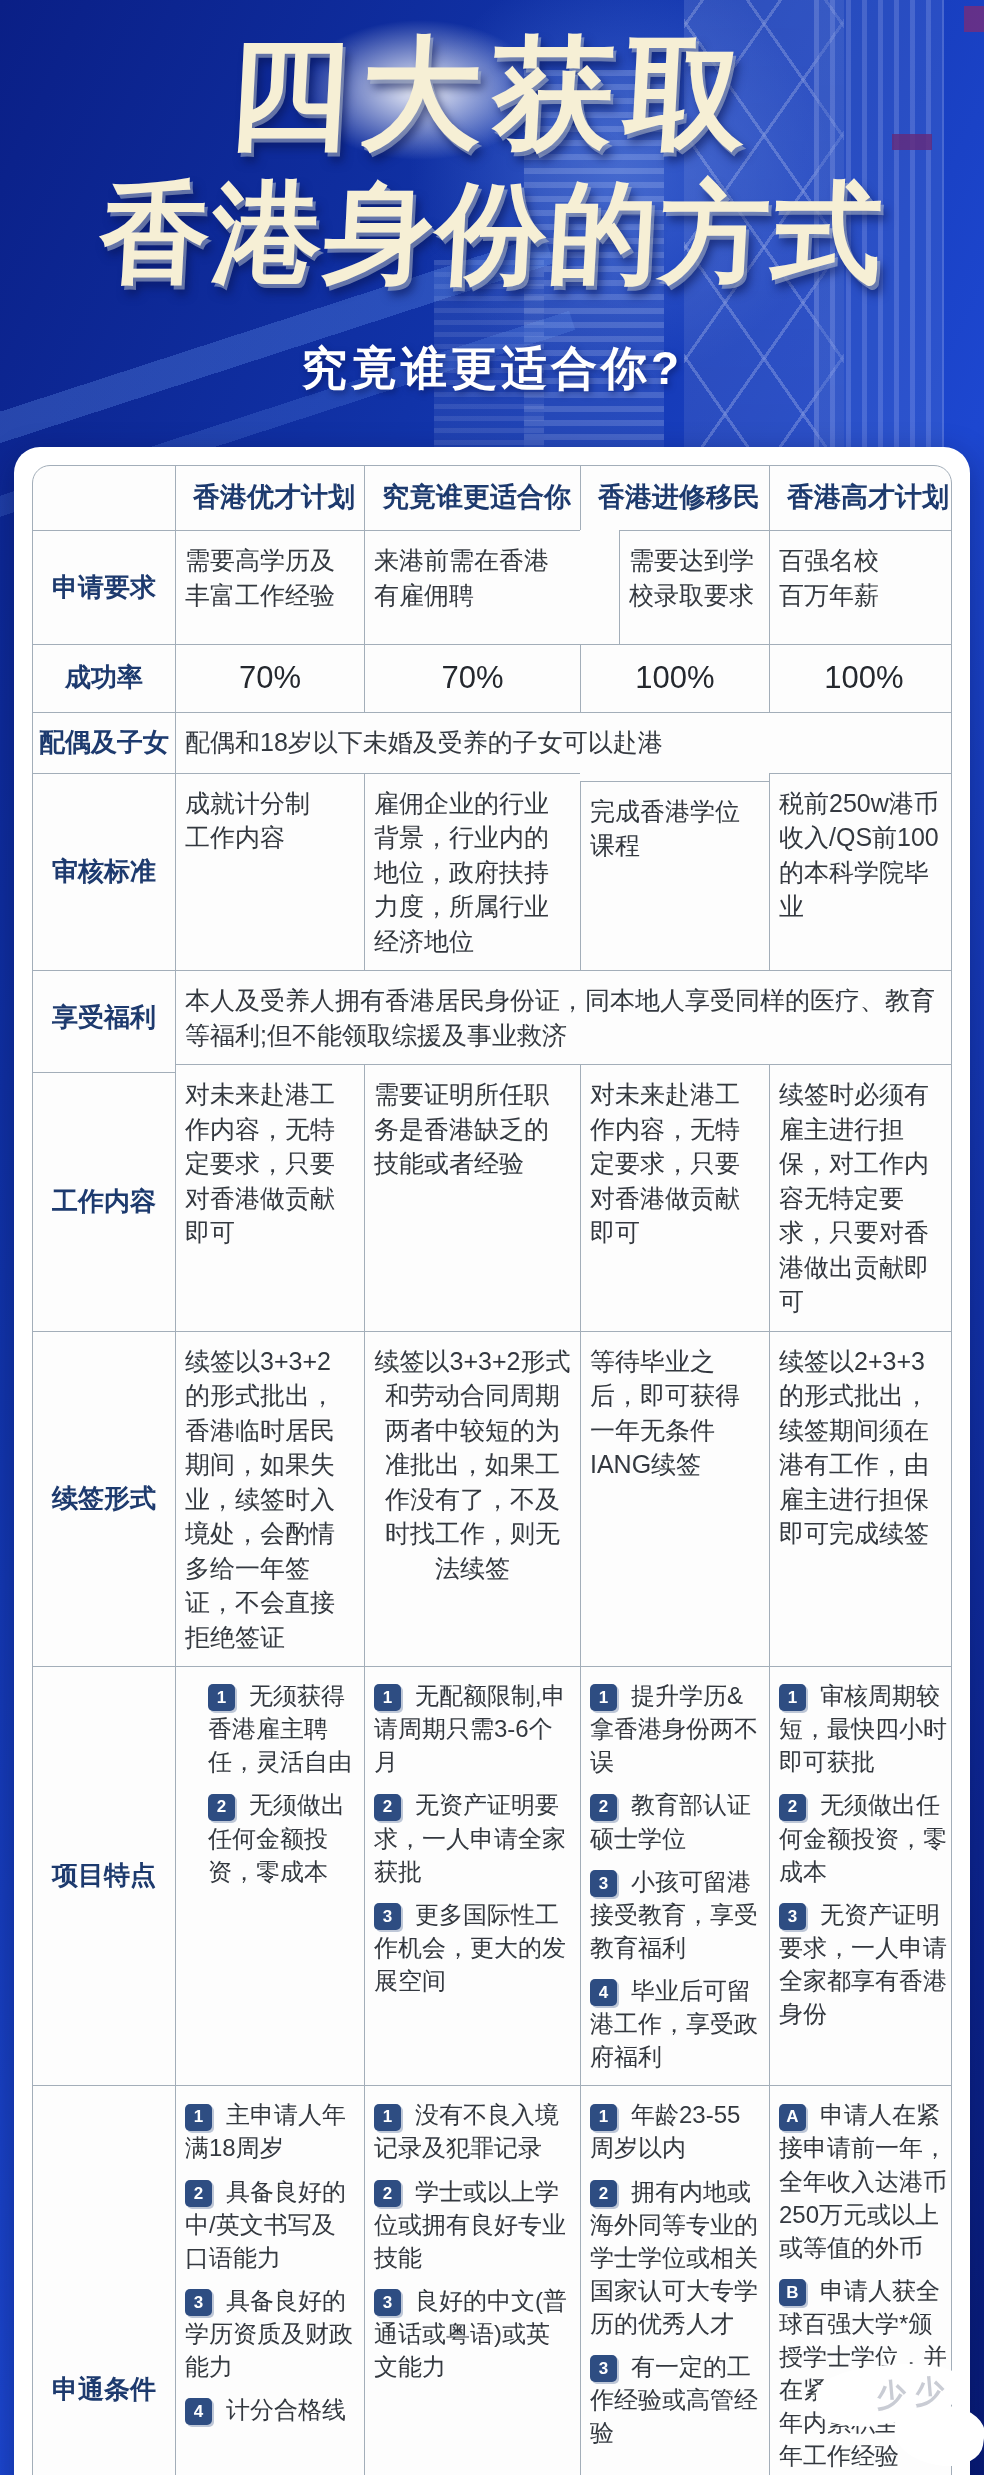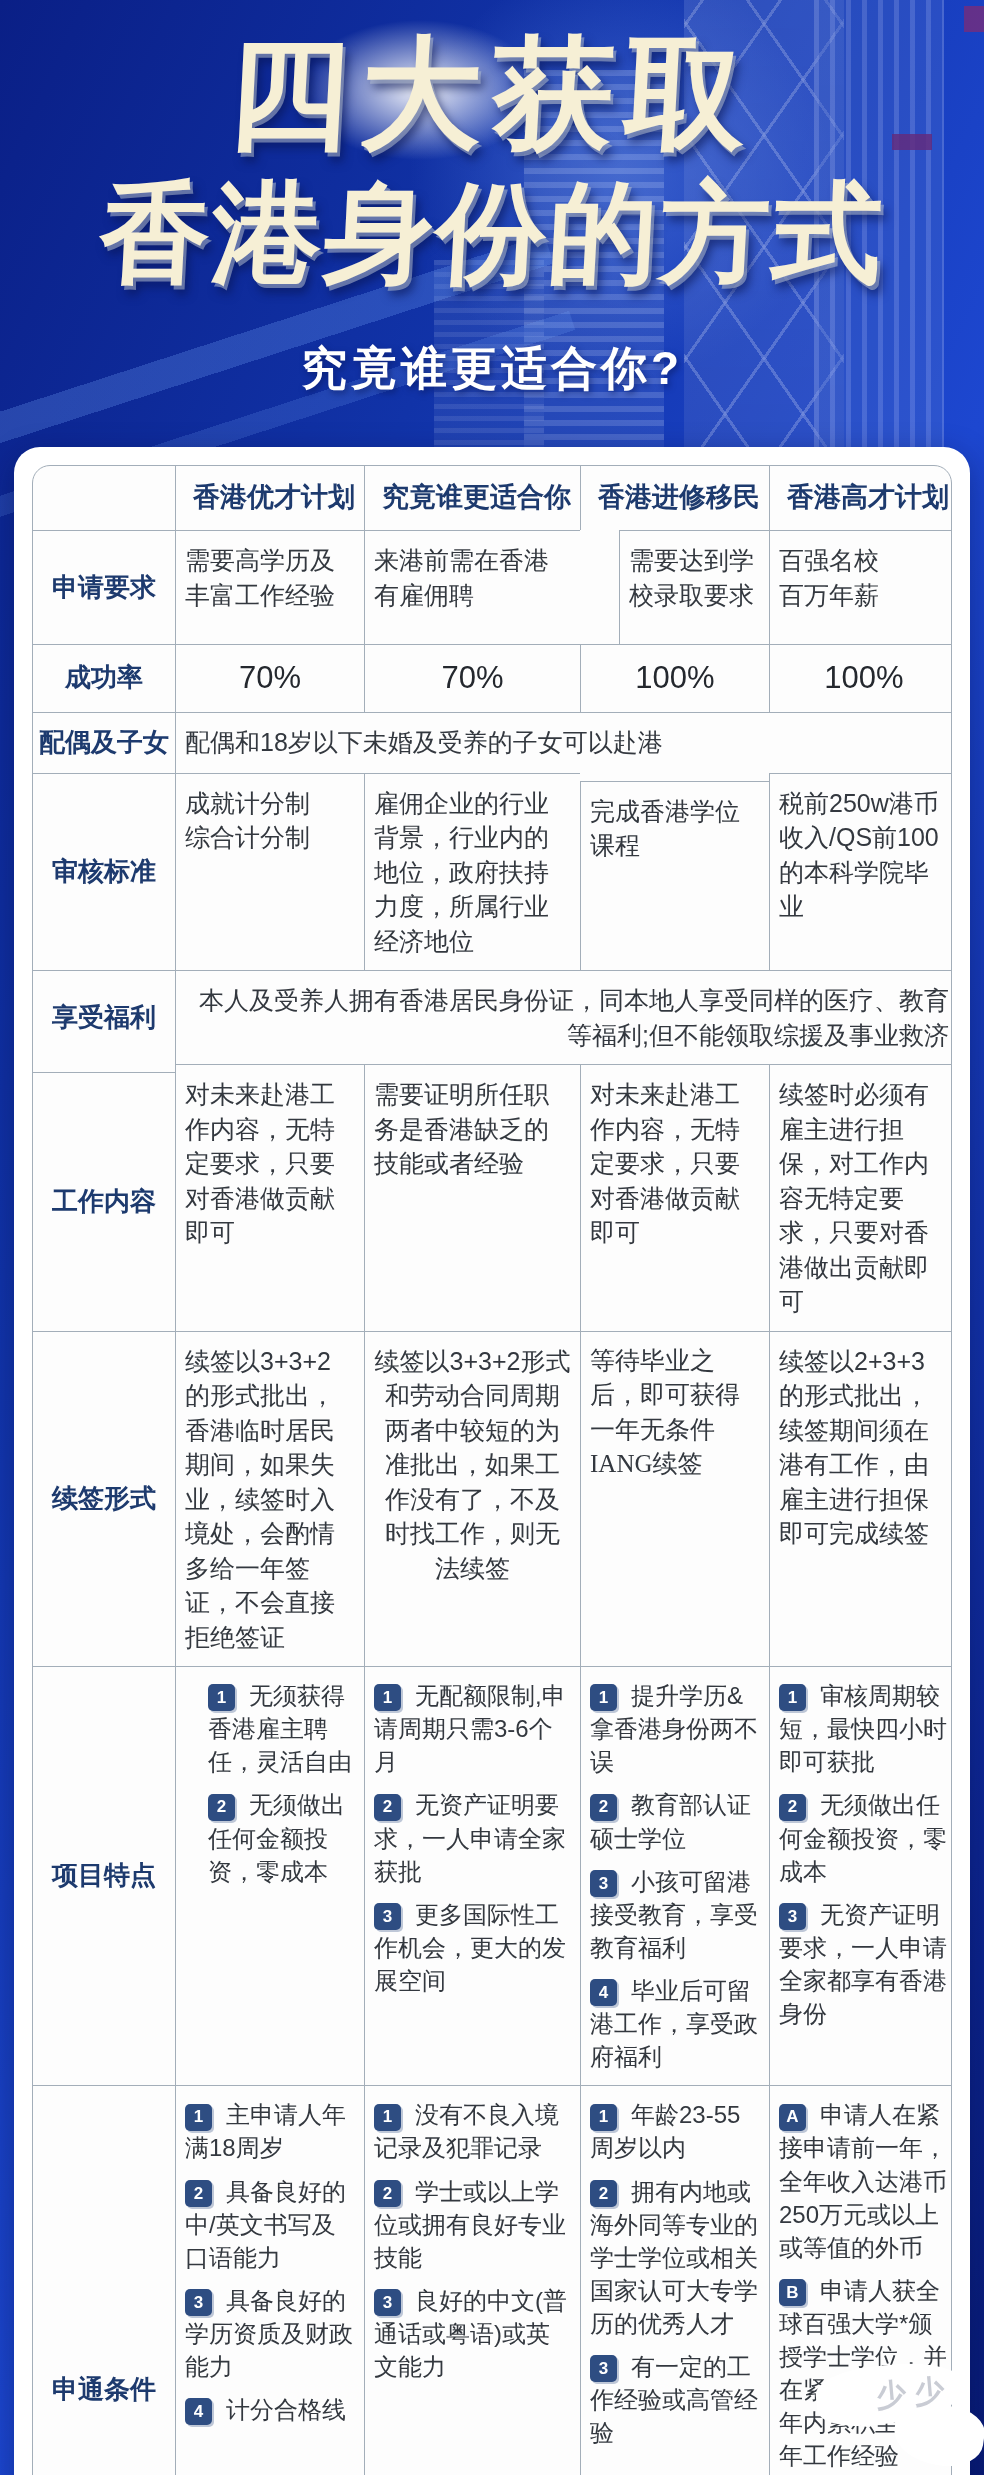--- a/index.html
+++ b/index.html
@@ -154,35 +154,35 @@
 百万年薪</div>
         <div class="cell label-cell" style="min-height: 54px;">成功率</div>
         <div class="cell data-cell center-cell" style="min-height: 54px;">70%</div>
         <div class="cell data-cell center-cell" style="min-height: 54px;">70%</div>
         <div class="cell data-cell center-cell" style="min-height: 54px;">100%</div>
         <div class="cell data-cell center-cell" style="min-height: 54px;">100%</div>
         <div class="cell label-cell" style="min-height: 54px;">配偶及子女</div>
         <div class="cell data-cell span-cell" style="grid-column: 2 / 6; min-height: 54px;">配偶和18岁以下未婚及受养的子女可以赴港</div>
         <div class="cell label-cell" style="min-height: 170px;">审核标准</div>
         <div class="cell data-cell" style="min-height: 170px;">成就计分制
-综合计分制</div>
+工作内容</div>
         <div class="cell data-cell" style="min-height: 170px;">雇佣企业的行业背景，行业内的地位，政府扶持力度，所属行业经济地位</div>
         <div class="cell data-cell" style="min-height: 170px; margin-top: 8px;">完成香港学位课程</div>
         <div class="cell data-cell" style="min-height: 170px;">税前250w港币收入/QS前100的本科学院毕业</div>
         <div class="cell label-cell" style="min-height: 80px;">享受福利</div>
-        <div class="cell data-cell span-cell" style="grid-column: 2 / 6; min-height: 80px; text-align: right;">本人及受养人拥有香港居民身份证，同本地人享受同样的医疗、教育等福利;但不能领取综援及事业救济</div>
+        <div class="cell data-cell span-cell" style="grid-column: 2 / 6; min-height: 80px;">本人及受养人拥有香港居民身份证，同本地人享受同样的医疗、教育等福利;但不能领取综援及事业救济</div>
         <div class="cell label-cell" style="min-height: 190px; margin-top: 8px;">工作内容</div>
         <div class="cell data-cell" style="min-height: 190px;">对未来赴港工作内容，无特定要求，只要对香港做贡献即可</div>
         <div class="cell data-cell" style="min-height: 190px;">需要证明所任职务是香港缺乏的技能或者经验</div>
         <div class="cell data-cell" style="min-height: 190px;">对未来赴港工作内容，无特定要求，只要对香港做贡献即可</div>
         <div class="cell data-cell" style="min-height: 190px;">续签时必须有雇主进行担保，对工作内容无特定要求，只要对香港做出贡献即可</div>
         <div class="cell label-cell" style="min-height: 272px;">续签形式</div>
         <div class="cell data-cell" style="min-height: 272px;">续签以3+3+2的形式批出，香港临时居民期间，如果失业，续签时入境处，会酌情多给一年签证，不会直接拒绝签证</div>
         <div class="cell data-cell" style="min-height: 272px; text-align: center;">续签以3+3+2形式和劳动合同周期两者中较短的为准批出，如果工作没有了，不及时找工作，则无法续签</div>
-        <div class="cell data-cell" style="min-height: 272px; font-family: Liberation Serif, serif;">等待毕业之后，即可获得一年无条件IANG续签</div>
+        <div class="cell data-cell" style="min-height: 272px;">等待毕业之后，即可获得一年无条件IANG续签</div>
         <div class="cell data-cell" style="min-height: 272px;">续签以2+3+3的形式批出，续签期间须在港有工作，由雇主进行担保即可完成续签</div>
         <div class="cell label-cell" style="min-height: 352px;">项目特点</div>
         <div class="cell data-cell list-cell" style="min-height: 352px; padding-left: 32px;"><div class="feat-item"><span class="badge">1</span><span class="feat-text">无须获得香港雇主聘任，灵活自由</span></div><div class="feat-item"><span class="badge">2</span><span class="feat-text">无须做出任何金额投资，零成本</span></div></div>
         <div class="cell data-cell list-cell" style="min-height: 352px;"><div class="feat-item"><span class="badge">1</span><span class="feat-text">无配额限制,申请周期只需3-6个月</span></div><div class="feat-item"><span class="badge">2</span><span class="feat-text">无资产证明要求，一人申请全家获批</span></div><div class="feat-item"><span class="badge">3</span><span class="feat-text">更多国际性工作机会，更大的发展空间</span></div></div>
         <div class="cell data-cell list-cell" style="min-height: 352px;"><div class="feat-item"><span class="badge">1</span><span class="feat-text">提升学历&amp;拿香港身份两不误</span></div><div class="feat-item"><span class="badge">2</span><span class="feat-text">教育部认证硕士学位</span></div><div class="feat-item"><span class="badge">3</span><span class="feat-text">小孩可留港接受教育，享受教育福利</span></div><div class="feat-item"><span class="badge">4</span><span class="feat-text">毕业后可留港工作，享受政府福利</span></div></div>
         <div class="cell data-cell list-cell" style="min-height: 352px;"><div class="feat-item"><span class="badge">1</span><span class="feat-text">审核周期较短，最快四小时即可获批</span></div><div class="feat-item"><span class="badge">2</span><span class="feat-text">无须做出任何金额投资，零成本</span></div><div class="feat-item"><span class="badge">3</span><span class="feat-text">无资产证明要求，一人申请全家都享有香港身份</span></div></div>
         <div class="cell label-cell" style="min-height: 580px;">申通条件</div>
         <div class="cell data-cell list-cell" style="min-height: 580px;"><div class="feat-item"><span class="badge">1</span><span class="feat-text">主申请人年满18周岁</span></div><div class="feat-item"><span class="badge">2</span><span class="feat-text">具备良好的中/英文书写及口语能力</span></div><div class="feat-item"><span class="badge">3</span><span class="feat-text">具备良好的学历资质及财政能力</span></div><div class="feat-item"><span class="badge">4</span><span class="feat-text">计分合格线</span></div></div>
         <div class="cell data-cell list-cell" style="min-height: 580px;"><div class="feat-item"><span class="badge">1</span><span class="feat-text">没有不良入境记录及犯罪记录</span></div><div class="feat-item"><span class="badge">2</span><span class="feat-text">学士或以上学位或拥有良好专业技能</span></div><div class="feat-item"><span class="badge">3</span><span class="feat-text">良好的中文(普通话或粤语)或英文能力</span></div></div>
         <div class="cell data-cell list-cell" style="min-height: 580px;"><div class="feat-item"><span class="badge">1</span><span class="feat-text">年龄23-55周岁以内</span></div><div class="feat-item"><span class="badge">2</span><span class="feat-text">拥有内地或海外同等专业的学士学位或相关国家认可大专学历的优秀人才</span></div><div class="feat-item"><span class="badge">3</span><span class="feat-text">有一定的工作经验或高管经验</span></div></div>

